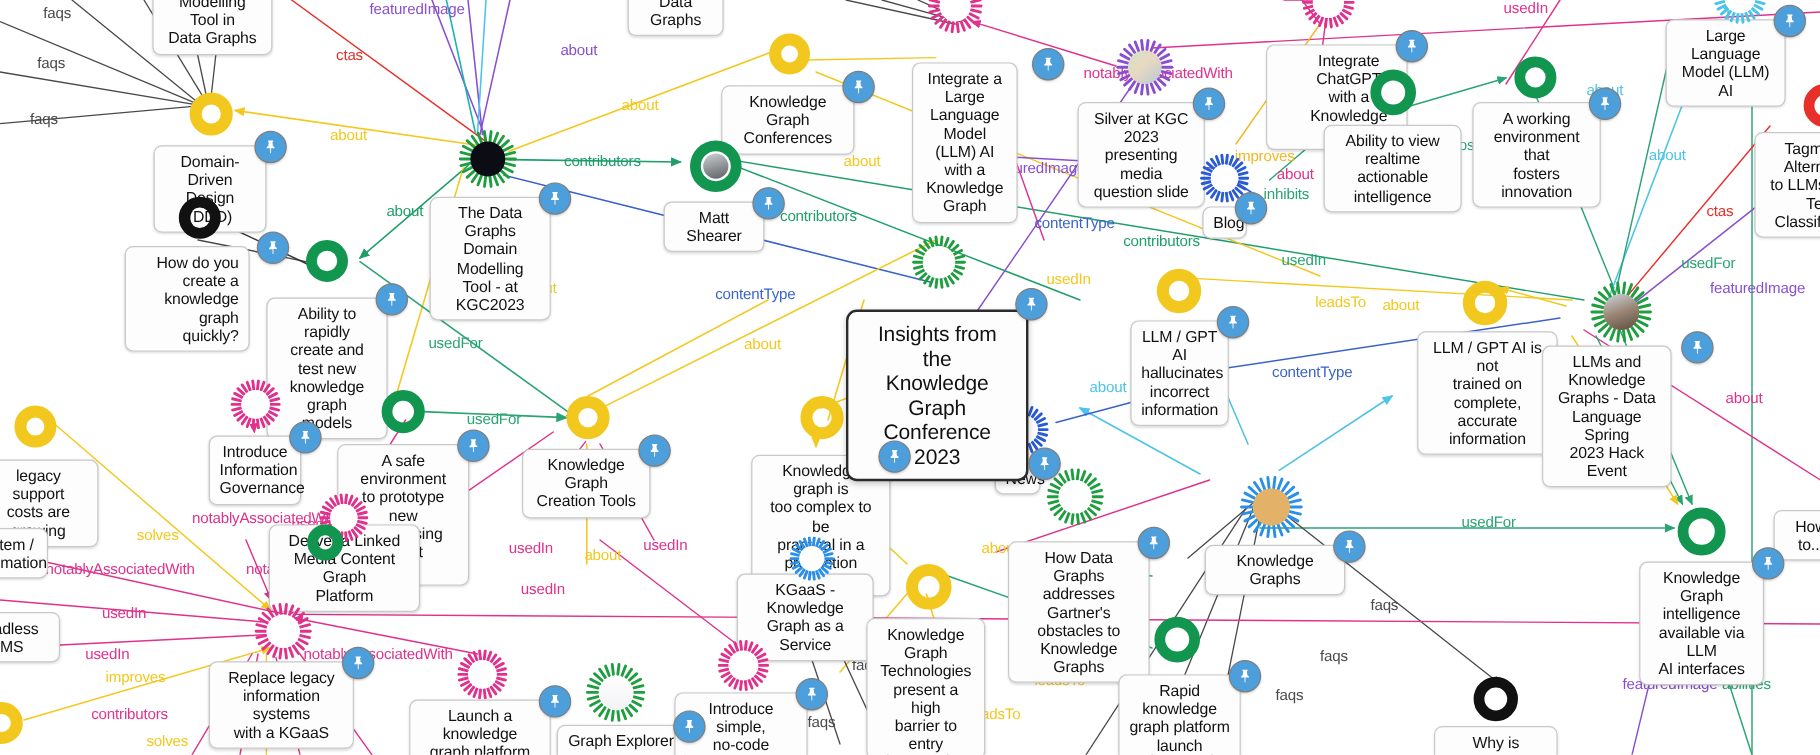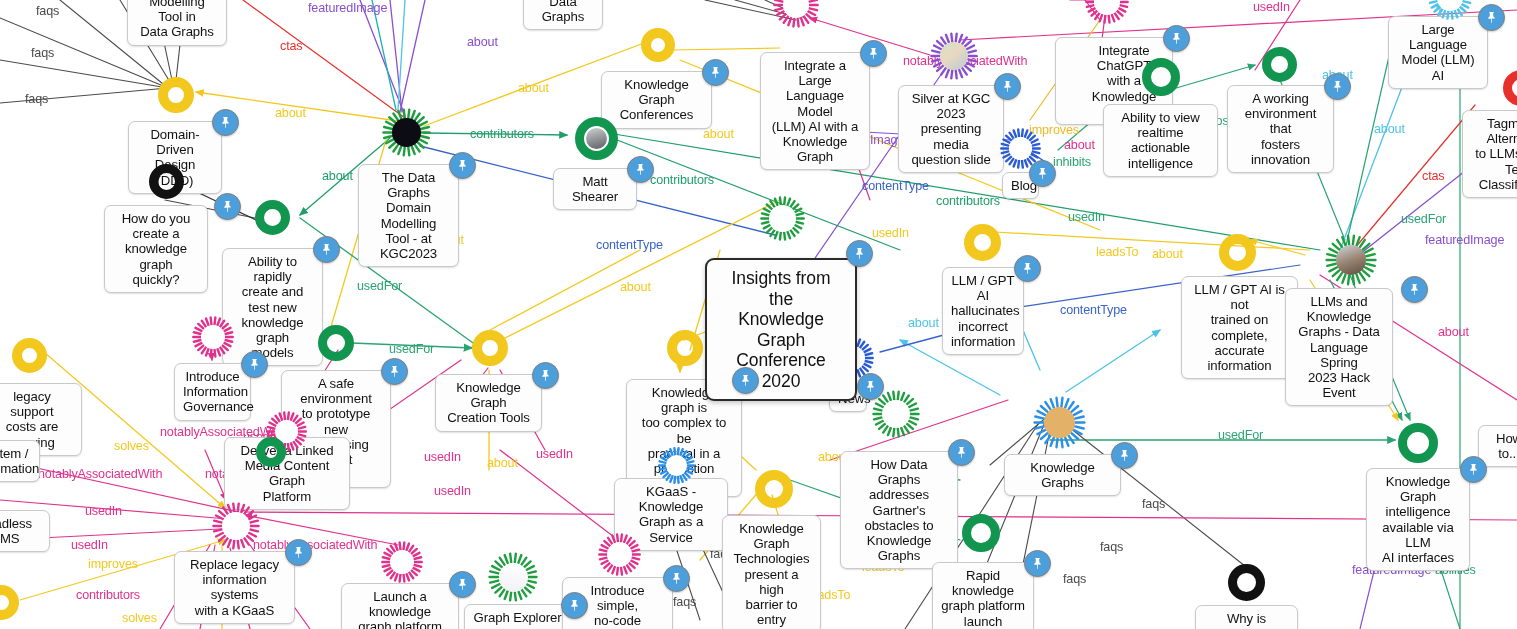--- a/index.html
+++ b/index.html
@@ -828,21 +828,21 @@
       <div class="card" style="left: 127px; top: -12px; width: 100px;">Modelling Tool in
 Data Graphs</div>
       <div class="card" style="left: 523px; top: -12px; width: 80px;">Data Graphs</div>
       <div class="card" style="left: 128px; top: 121px; width: 94px;">Domain-Driven
 Design (DDD)</div>
       <div class="pin" style="left: 212px; top: 109px;">
         <svg viewBox="0 0 24 24">
           <path d="M8 2h8v2h-1.2l.7 6.2 2.5 2.2v1.6h-5.3V21l-.7 1-.7-1v-6.9H6V12.4l2.5-2.2L9.2 4H8z" fill="#ffffff"></path>
         </svg>
       </div>
-      <div class="card" style="left: 104px; top: 205px; width: 104px;">How do you create a
+      <div class="card" style="left: 104px; top: 205px; width: 104px; text-align: right;">How do you create a
 knowledge graph
 quickly?</div>
       <div class="pin" style="left: 214px; top: 193px;">
         <svg viewBox="0 0 24 24">
           <path d="M8 2h8v2h-1.2l.7 6.2 2.5 2.2v1.6h-5.3V21l-.7 1-.7-1v-6.9H6V12.4l2.5-2.2L9.2 4H8z" fill="#ffffff"></path>
         </svg>
       </div>
       <div class="card" style="left: 222px; top: 248px; width: 101px;">Ability to rapidly
 create and test new
 knowledge graph
@@ -866,21 +866,21 @@
         <svg viewBox="0 0 24 24">
           <path d="M8 2h8v2h-1.2l.7 6.2 2.5 2.2v1.6h-5.3V21l-.7 1-.7-1v-6.9H6V12.4l2.5-2.2L9.2 4H8z" fill="#ffffff"></path>
         </svg>
       </div>
       <div class="card" style="left: 553px; top: 168px; width: 84px;">Matt Shearer</div>
       <div class="pin" style="left: 627px; top: 156px;">
         <svg viewBox="0 0 24 24">
           <path d="M8 2h8v2h-1.2l.7 6.2 2.5 2.2v1.6h-5.3V21l-.7 1-.7-1v-6.9H6V12.4l2.5-2.2L9.2 4H8z" fill="#ffffff"></path>
         </svg>
       </div>
-      <div class="card" style="left: 760px; top: 52px; width: 110px;">Integrate a Large
+      <div class="card" style="left: 760px; top: 52px; width: 88px;">Integrate a Large
 Language Model
 (LLM) AI with a
 Knowledge Graph</div>
       <div class="pin" style="left: 860px; top: 40px;">
         <svg viewBox="0 0 24 24">
           <path d="M8 2h8v2h-1.2l.7 6.2 2.5 2.2v1.6h-5.3V21l-.7 1-.7-1v-6.9H6V12.4l2.5-2.2L9.2 4H8z" fill="#ffffff"></path>
         </svg>
       </div>
       <div class="card" style="left: 898px; top: 85px; width: 106px;">Silver at KGC 2023
 presenting media
@@ -1065,20 +1065,20 @@
       <div class="card" style="left: -18px; top: 383px; width: 100px;">legacy support
 costs are growing</div>
       <div class="card" style="left: -34px; top: 440px; width: 74px;">System /
 information</div>
       <div class="card" style="left: -40px; top: 510px; width: 90px;">Headless CMS</div>
       <div class="card" style="left: 1478px; top: 425px; width: 62px;">How to...</div>
     </div>
 
   <div class="card selected" id="selected-card" style="left:705px;top:258px;width:152px;">Insights from the
 Knowledge Graph
-Conference 2020</div>
+Conference 2023</div>
   <div class="pin" style="left:846px;top:240px;">
     <svg viewBox="0 0 24 24">
       <path d="M8 2h8v2h-1.2l.7 6.2 2.5 2.2v1.6h-5.3V21l-.7 1-.7-1v-6.9H6V12.4l2.5-2.2L9.2 4H8z" fill="#ffffff"></path>
     </svg>
   </div>
 
 </div>
 
 </body></html>

